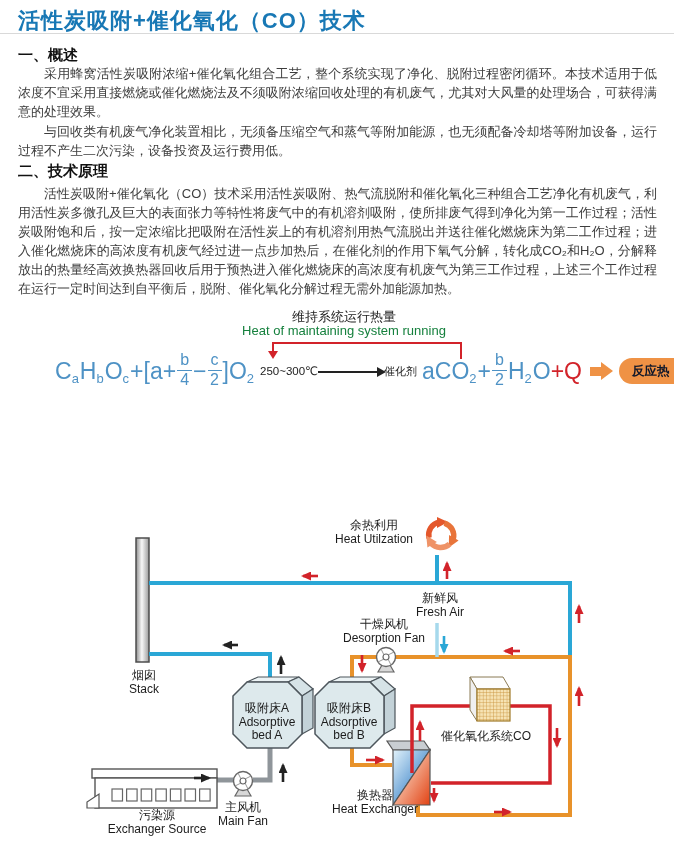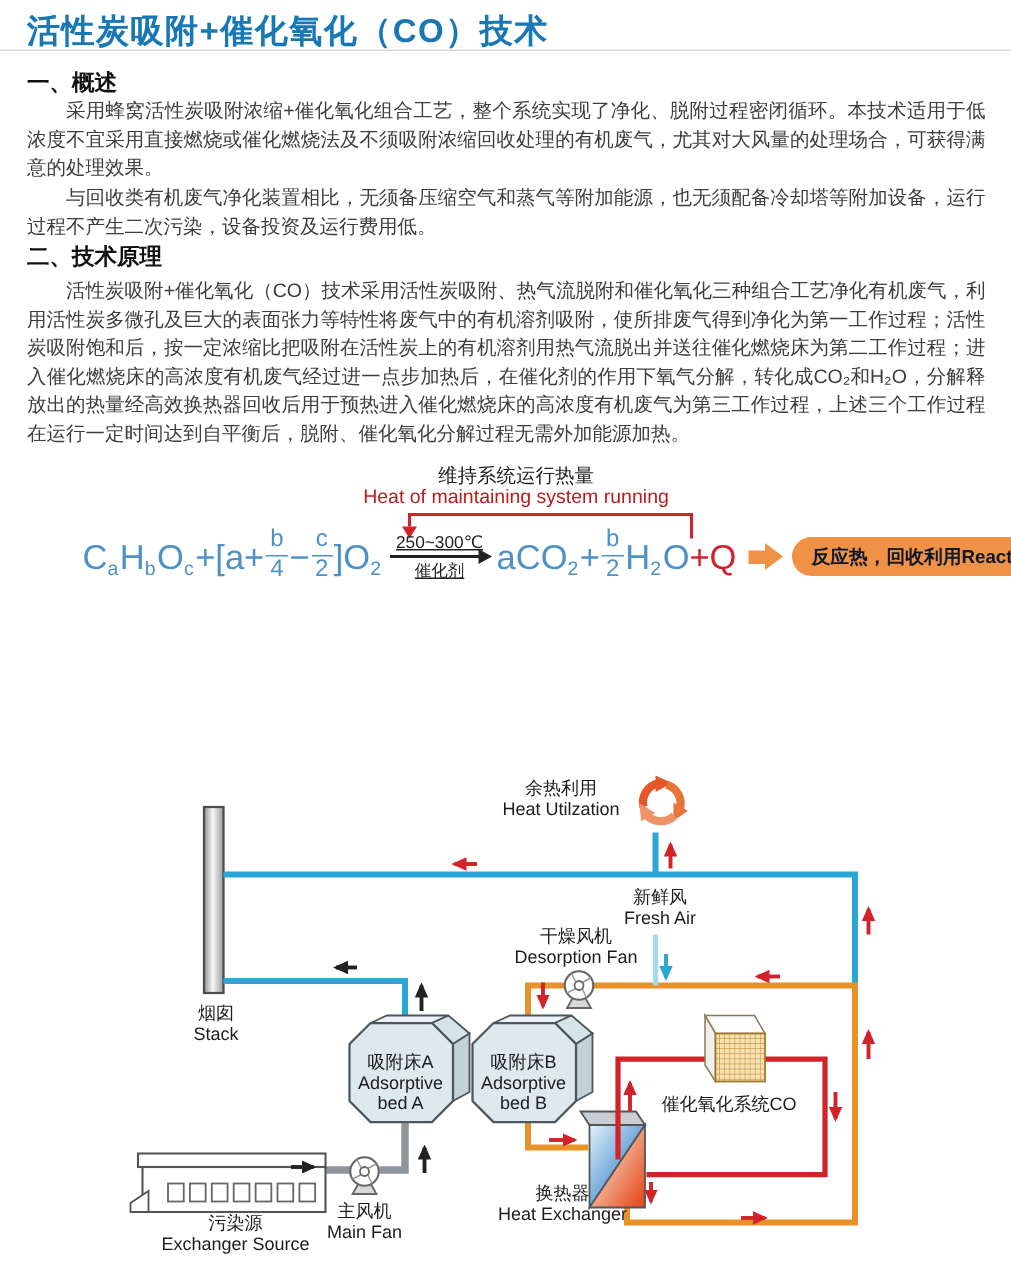--- a/index.html
+++ b/index.html
@@ -14,31 +14,31 @@
   .h2b{top:162px;}
   .para{position:absolute;left:18px;width:639px;font-size:13px;line-height:19px;color:#3d3d3d;text-align:justify;text-indent:2em;}
   .p1{top:64px;}
   .p2{top:122px;}
   .p3{top:184px;}
   .p4{top:444px;}
 
   
   .formula{position:absolute;left:0;top:305px;width:674px;height:102px;}
   .eq-zh{position:absolute;left:344px;top:3px;transform:translateX(-50%);font-size:13px;color:#222;white-space:nowrap;text-align:center;}
-  .eq-en{position:absolute;left:344px;top:18px;transform:translateX(-50%);font-size:13px;color:#b91c1c;white-space:nowrap;}
+  .eq-en{position:absolute;left:344px;top:18px;transform:translateX(-50%);font-size:13px;color:#15803d;white-space:nowrap;}
   .bk-h{position:absolute;left:272px;top:37px;width:190px;height:0;border-top:2px solid #d2232a;}
   .bk-l{position:absolute;left:272px;top:37px;width:0;height:9px;border-left:2px solid #d2232a;}
   .bk-head{position:absolute;left:268px;top:46px;width:0;height:0;border-left:5px solid transparent;border-right:5px solid transparent;border-top:8px solid #d2232a;}
   .bk-r{position:absolute;left:460px;top:37px;width:0;height:17px;border-left:2px solid #d2232a;}
   .eq-row{position:absolute;left:55px;top:42px;height:48px;display:flex;align-items:center;font-size:23px;color:#4e92c5;white-space:nowrap;}
   .es{font-size:13px;position:relative;top:7px;margin-right:1px;}
   .frac{display:inline-flex;flex-direction:column;align-items:center;line-height:1.05;font-size:16px;margin:0 1px;position:relative;top:-1px;}
   .fn{border-bottom:1.5px solid currentColor;padding:0 3px 1px;}
   .fd{padding-top:1px;}
-  .cond{display:inline-flex;flex-direction:column;align-items:center;margin:0 5px;color:#222;text-decoration:underline;}
+  .cond{display:inline-flex;flex-direction:row;align-items:center;margin:0 5px;color:#222;}
   .cond-top{font-size:11.5px;}
   .cond-bot{font-size:11px;}
   .cond-arrow{width:66px;height:2px;background:#222;position:relative;margin:2px 0 1px;}
   .cond-arrow::after{content:"";position:absolute;right:-2px;top:-4px;border-left:9px solid #222;border-top:5px solid transparent;border-bottom:5px solid transparent;}
   .red{color:#d2232a;}
   .flow-arrow{display:inline-flex;align-items:center;margin:0 6px 0 8px;}
   .fa-shaft{width:11px;height:9px;background:#ef9245;display:inline-block;}
   .fa-head{display:inline-block;width:0;height:0;border-left:12px solid #ef9245;border-top:9px solid transparent;border-bottom:9px solid transparent;}
   .result-box{display:inline-flex;flex-direction:row;background:#ef9245;color:#0f172a;border-radius:14px;padding:5px 13px;font-size:12.5px;font-weight:bold;line-height:16px;}
 

